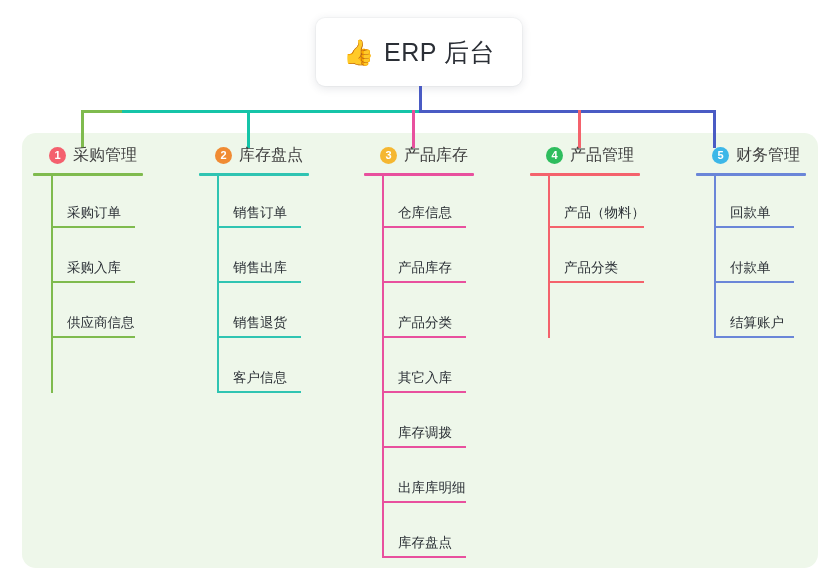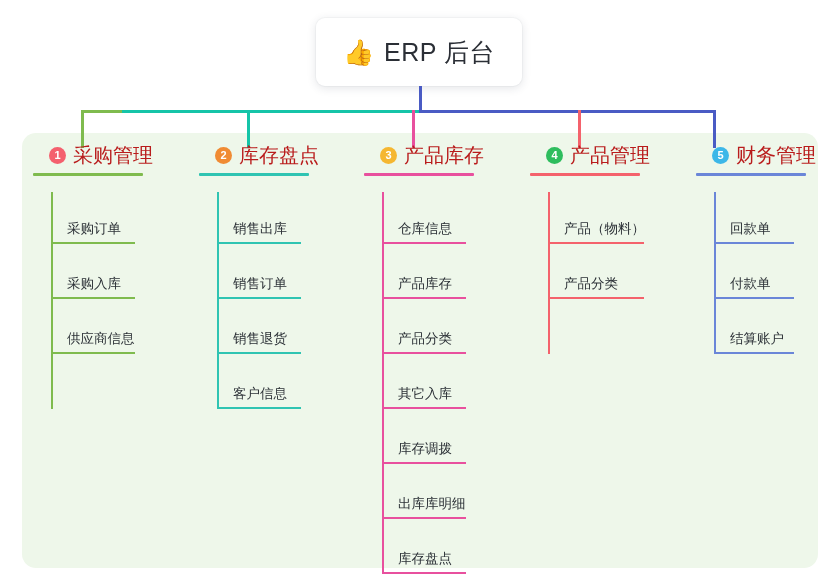--- a/index.html
+++ b/index.html
@@ -83,33 +83,33 @@
     height: 17px;
     border-radius: 50%;
     color: #ffffff;
     font-size: 11px;
     line-height: 17px;
     text-align: center;
     font-weight: 700;
     flex: 0 0 auto;
   }
   .col-title {
-    font-size: 20px;
+    font-size: 16px;
     font-weight: 400;
-    color: #b91c1c;
+    color: #404040;
   }
   .head-rule {
     height: 3px;
     border-radius: 1px;
     margin-top: 5px;
   }
 
   .col-body {
     position: relative;
-    margin-top: 16px;
+    margin-top: 0;
   }
   .spine {
     position: absolute;
     left: 18px;
     top: 0;
     width: 2px;
   }
   .leaf {
     position: relative;
     height: 55px;
@@ -179,25 +179,25 @@
 
   <div class="column" style="left:199px;">
     <div class="col-head">
       <span class="badge" style="background: rgb(240, 139, 51);">2</span>
       <span class="col-title">库存盘点</span>
     </div>
     <div class="head-rule" style="background: rgb(47, 196, 178); width: 110px;"></div>
     <div class="col-body">
       <div class="spine" style="background: rgb(47, 196, 178); height: 217px;"></div>
       <div class="leaf">
+        <span class="leaf-label">销售订单</span>
+        <span class="leaf-rule" style="background: rgb(47, 196, 178); width: 84px;"></span>
+      </div>
+      <div class="leaf">
         <span class="leaf-label">销售出库</span>
-        <span class="leaf-rule" style="background: rgb(47, 196, 178); width: 84px;"></span>
-      </div>
-      <div class="leaf">
-        <span class="leaf-label">销售订单</span>
         <span class="leaf-rule" style="background: rgb(47, 196, 178); width: 84px;"></span>
       </div>
       <div class="leaf">
         <span class="leaf-label">销售退货</span>
         <span class="leaf-rule" style="background: rgb(47, 196, 178); width: 84px;"></span>
       </div>
       <div class="leaf">
         <span class="leaf-label">客户信息</span>
         <span class="leaf-rule" style="background: rgb(47, 196, 178); width: 84px;"></span>
       </div>

